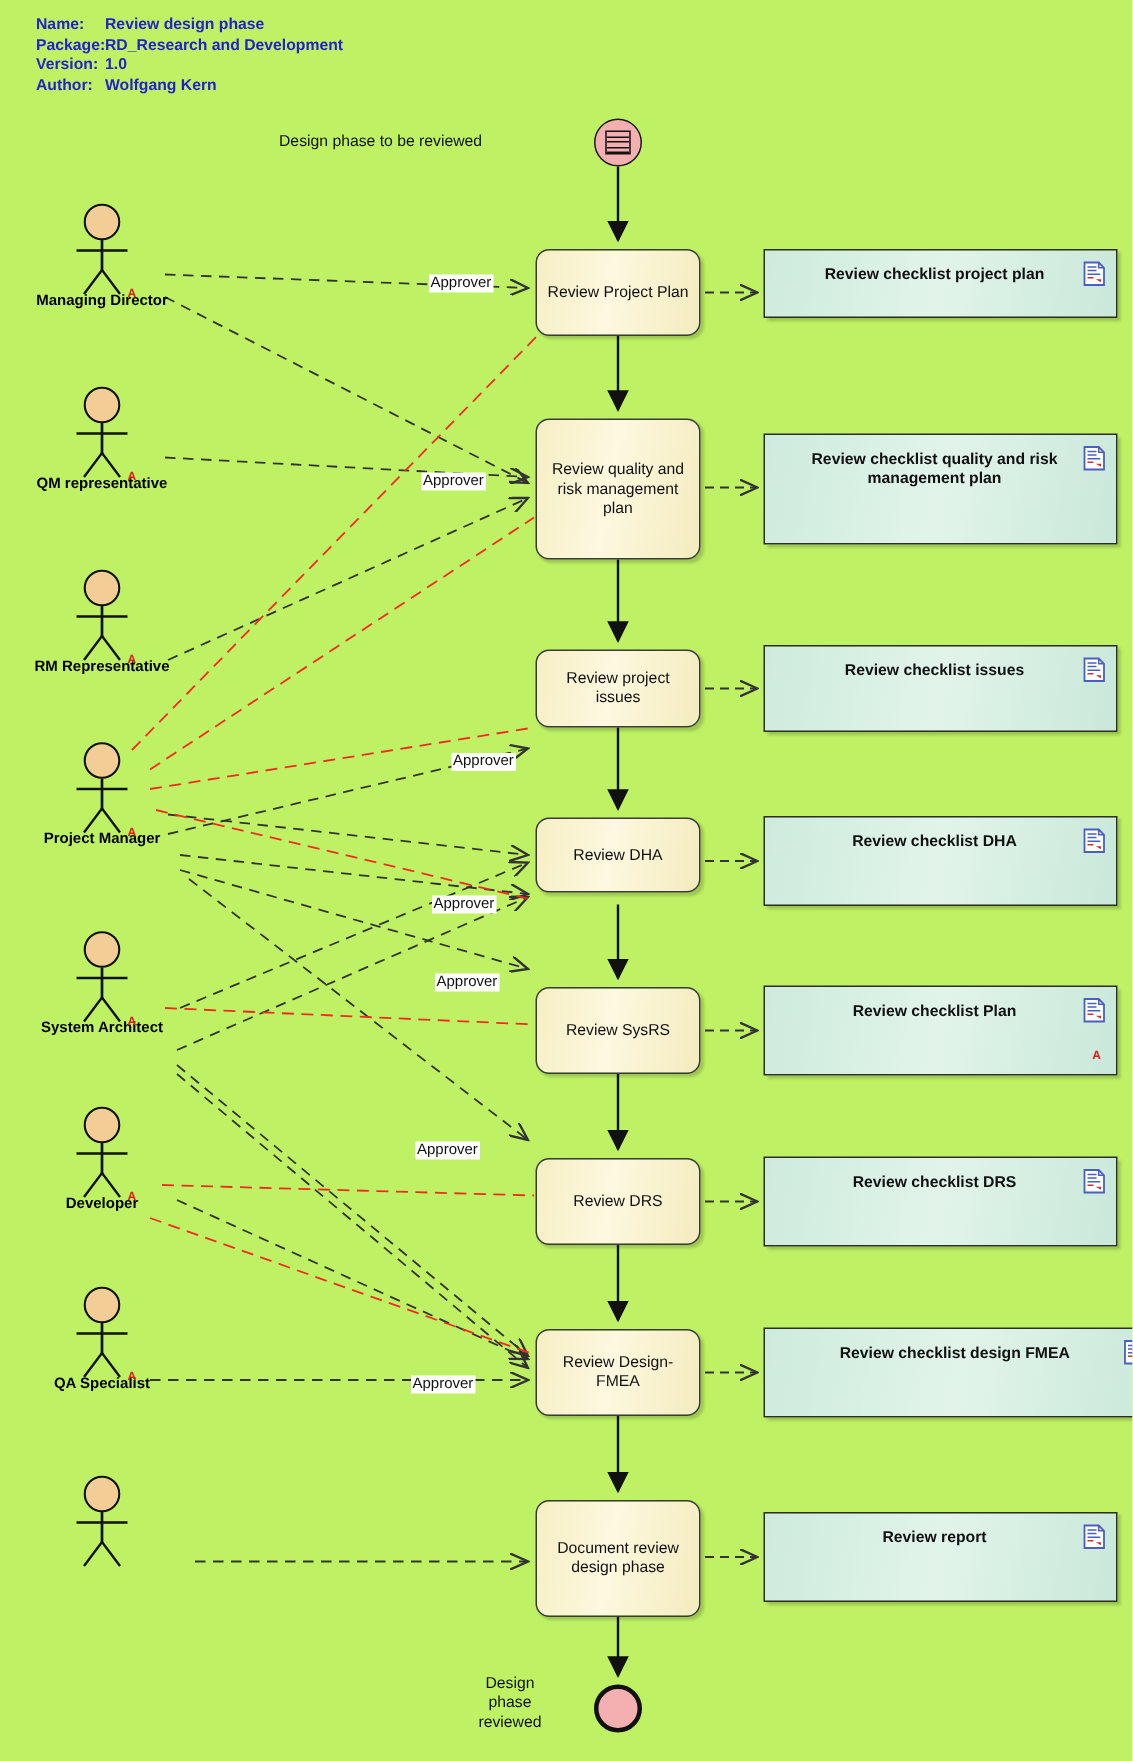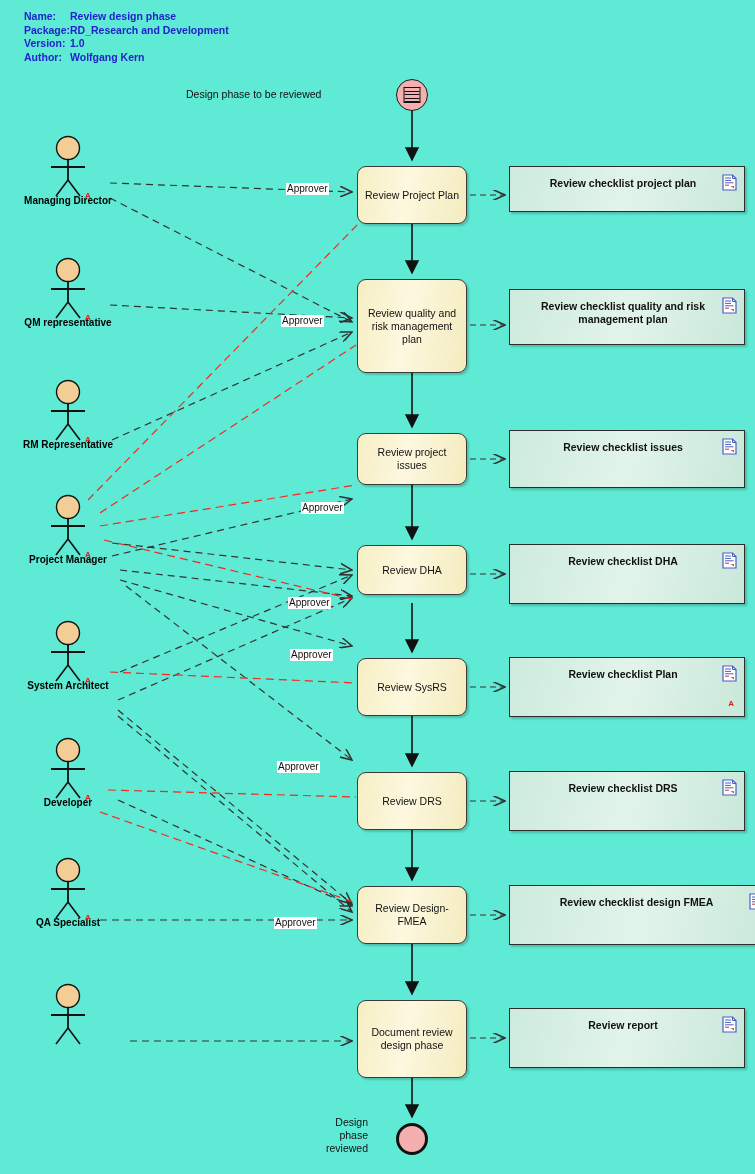--- a/index.html
+++ b/index.html
@@ -1,17 +1,17 @@
 <!DOCTYPE html>
 <html><head>
 <meta charset="utf-8">
 <style>
   html,body{margin:0;padding:0;background:#ffffff;}
   body{font-family:"Liberation Sans",sans-serif;}
-  #canvas{position:relative;width:755px;height:1174px;overflow:hidden;background:#5eead4;}
+  #canvas{position:relative;width:755px;height:1174px;overflow:hidden;background:#bef264;}
 
   
   .hdr{position:absolute;left:24px;top:10px;font-size:10.5px;color:#2222cc;line-height:13.5px;}
   .hdr .row{white-space:nowrap;}
   .hdr .k{display:inline-block;width:46px;font-weight:bold;}
   .hdr .v{display:inline-block;font-weight:bold;}
 
   
   .freetext{position:absolute;font-size:10.5px;color:#111;font-weight:normal;line-height:13px;}
 
@@ -65,21 +65,21 @@
     </div>
     <div class="row">
       <span class="k">Version:</span><span class="v">1.0</span>
     </div>
     <div class="row">
       <span class="k">Author:</span><span class="v">Wolfgang Kern</span>
     </div>
   </div>
 
   <div class="freetext" style="left:186px;top:88px;">Design phase to be reviewed</div>
-  <div class="freetext" style="left:312px;top:1116px;width:56px;text-align:right;">
+  <div class="freetext" style="left:312px;top:1116px;width:56px;text-align:center;">
     <div>Design</div>
     <div>phase</div>
     <div>reviewed</div>
   </div>
 
   <svg id="wires">
     <defs>
       <marker id="oa" markerWidth="11" markerHeight="9" refX="10" refY="4.5" orient="auto">
         <path d="M0,0 L10,4.5 L0,9" fill="none" stroke="#333" stroke-width="1.3"></path>
       </marker>
@@ -310,21 +310,21 @@
 <svg width="15" height="17" viewBox="0 0 15 17">
   <path d="M1,1 L10.5,1 L14,4.5 L14,16 L1,16 Z" fill="#ffffff" stroke="#4a5fc1" stroke-width="1.2"></path>
   <path d="M10.5,1 L10.5,4.5 L14,4.5" fill="none" stroke="#4a5fc1" stroke-width="1"></path>
   <line x1="3" y1="4" x2="9" y2="4" stroke="#4a5fc1" stroke-width="1"></line>
   <line x1="3" y1="6.4" x2="9" y2="6.4" stroke="#4a5fc1" stroke-width="1"></line>
   <line x1="3" y1="8.8" x2="11.5" y2="8.8" stroke="#4a5fc1" stroke-width="1"></line>
   <line x1="3" y1="11.2" x2="7" y2="11.2" stroke="#c0392b" stroke-width="1"></line>
   <path d="M8.5,12.2 L12,12.2 L12,14.2 Z" fill="#c0392b"></path>
 </svg></div>
       </div>
-      <div class="arti" style="left: 509px; top: 289px; width: 236px; height: 56px;">
+      <div class="arti" style="left: 509px; top: 289px; width: 236px; height: 74px;">
         <div class="atext">Review checklist quality and risk management plan</div>
         <div class="docicon">
 <svg width="15" height="17" viewBox="0 0 15 17">
   <path d="M1,1 L10.5,1 L14,4.5 L14,16 L1,16 Z" fill="#ffffff" stroke="#4a5fc1" stroke-width="1.2"></path>
   <path d="M10.5,1 L10.5,4.5 L14,4.5" fill="none" stroke="#4a5fc1" stroke-width="1"></path>
   <line x1="3" y1="4" x2="9" y2="4" stroke="#4a5fc1" stroke-width="1"></line>
   <line x1="3" y1="6.4" x2="9" y2="6.4" stroke="#4a5fc1" stroke-width="1"></line>
   <line x1="3" y1="8.8" x2="11.5" y2="8.8" stroke="#4a5fc1" stroke-width="1"></line>
   <line x1="3" y1="11.2" x2="7" y2="11.2" stroke="#c0392b" stroke-width="1"></line>
   <path d="M8.5,12.2 L12,12.2 L12,14.2 Z" fill="#c0392b"></path>

